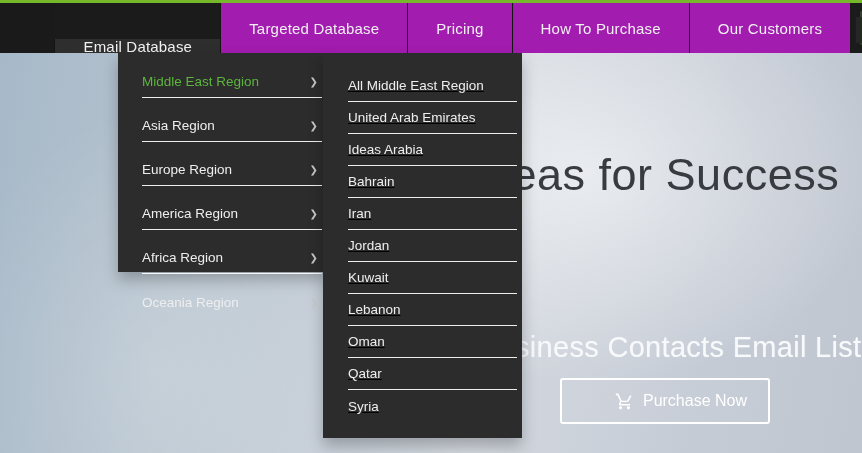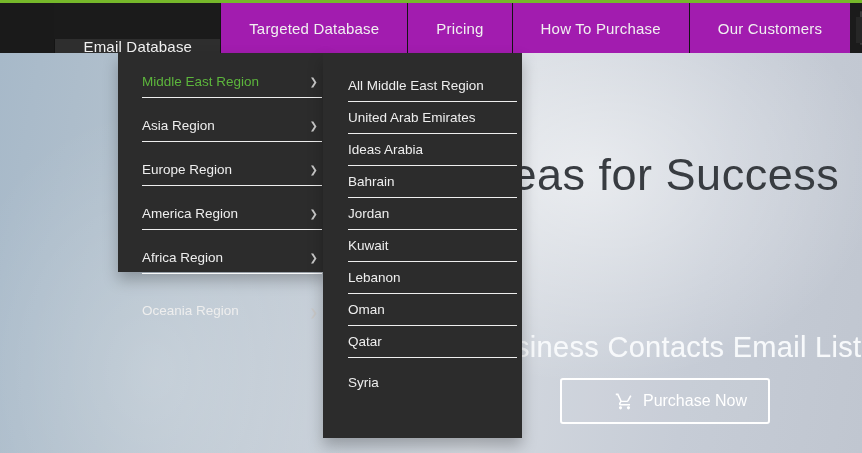--- a/index.html
+++ b/index.html
@@ -54,28 +54,28 @@
     display:flex; align-items:center; justify-content:center; gap:9px; cursor:pointer;padding-left:32px;
   }
   .cart-icon { width:19px; height:19px; display:inline-block; }
 
   
   .panel {
     position:absolute; background:#2c2c2c; z-index:20;
     box-shadow:0 8px 14px rgba(0,0,0,.25);
   }
   .panel-regions { left:118px; top:53px; width:210px; height:219px; padding-top:13px; }
-  .panel-countries { left:323px; top:53px; width:199px; height:385px; padding-top:17px; }
+  .panel-countries { left:323px; top:53px; width:199px; height:385px; padding-top:17px;text-decoration:underline; }
   .menu-item {
     margin:0 6px 12px 24px; height:32px;
     display:flex; align-items:center; justify-content:space-between;
     color:#eeeeee; font-size:13.5px; cursor:pointer;
     border-bottom:1px solid rgba(255,255,255,.92);
   }
-  .menu-item:last-child { border-bottom:none;align-items:flex-end; }
+  .menu-item:last-child { border-bottom:none; }
   .menu-item.active { color:#5cb53c; }
   .arrow-right { font-size:10px; color:#c8c8c8; padding-right:4px; }
   .panel-countries .menu-item { margin:0 5px 0 25px; }
 </style>
 </head>
 <body>
 
 <div class="page">
 
   <div class="hero">
@@ -128,20 +128,21 @@
       <span>Oceania Region</span>
       <span class="arrow-right">❯</span>
     </div>
   </div>
 
   <div class="panel panel-countries">
     <div class="menu-item">All Middle East Region</div>
     <div class="menu-item">United Arab Emirates</div>
     <div class="menu-item">Ideas Arabia</div>
     <div class="menu-item">Bahrain</div>
+    <div class="menu-item">Iran</div>
     <div class="menu-item">Jordan</div>
     <div class="menu-item">Kuwait</div>
     <div class="menu-item">Lebanon</div>
     <div class="menu-item">Oman</div>
     <div class="menu-item">Qatar</div>
     <div class="menu-item">Syria</div>
   </div>
 
 </div>
 

